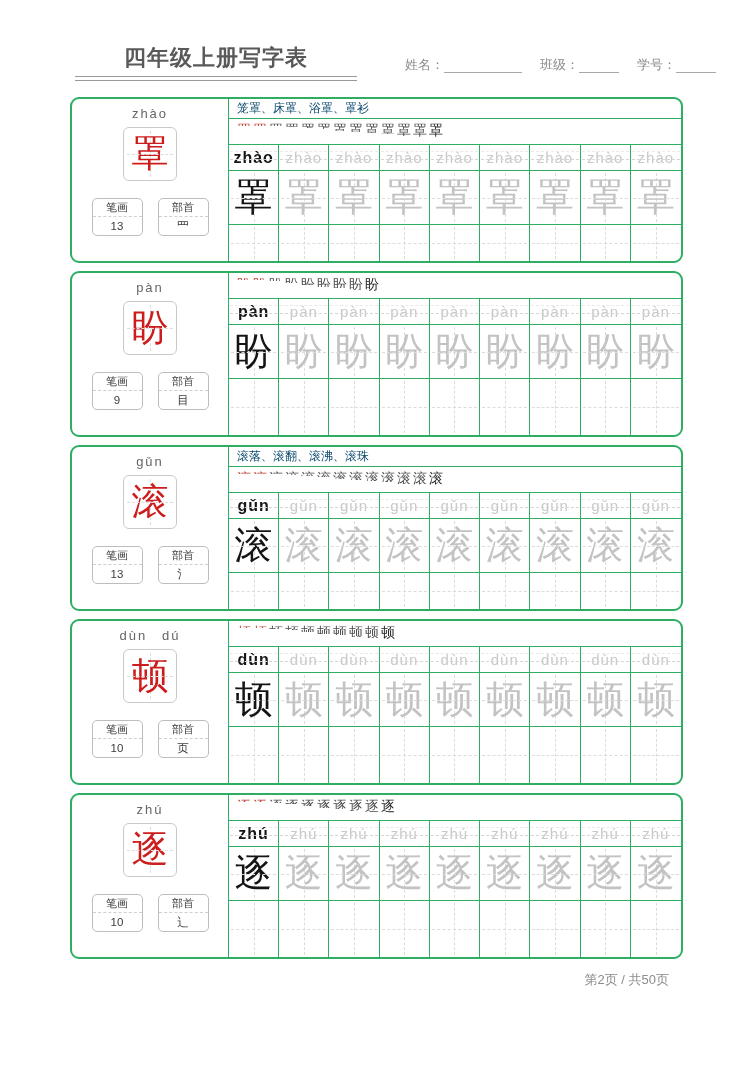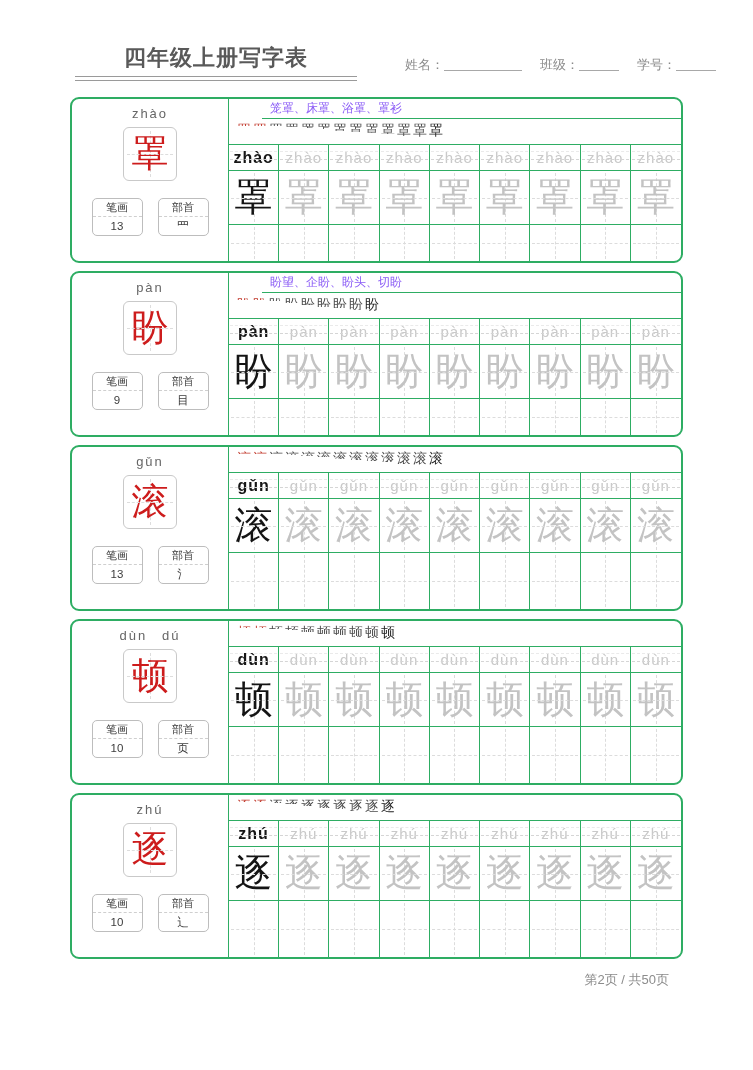--- a/index.html
+++ b/index.html
@@ -16,21 +16,21 @@
     letter-spacing:1px;line-height:28px;margin:0;
   }
   .title-underline{
     position:absolute;left:75px;top:76px;width:282px;height:3px;
     border-top:1px solid #9a9a9a;border-bottom:1px solid #9a9a9a;
   }
   .fill-fields{
     position:absolute;left:405px;top:56px;width:300px;
     font-size:13px;color:#8a8a8a;display:flex;align-items:flex-end;white-space:nowrap;
   }
-  .fill-fields .field{display:flex;align-items:flex-start;margin-right:18px;font-family:Liberation Mono, monospace;}
+  .fill-fields .field{display:flex;align-items:center;margin-right:18px;font-family:Liberation Mono, monospace;}
   .blank{display:inline-block;border-bottom:1px solid #a8a8a8;height:14px;}
   .blank.long{width:78px;}
   .blank.short{width:40px;}
   
   #cards{position:absolute;left:70px;top:97px;width:613px;}
   .card{
     box-sizing:border-box;width:613px;height:166px;margin-bottom:8px;
     border:2px solid var(--green);border-radius:9px;background:#fff;
     display:flex;overflow:hidden;
   }
@@ -50,22 +50,22 @@
   .meta-row{display:flex;gap:15px;margin-top:17px;}
   .meta-box{
     width:49px;border:1px solid #bdbdbd;border-radius:5px;background:#fff;
     text-align:center;overflow:hidden;
   }
   .meta-label{font-size:11px;color:#3c3c3c;line-height:17px;border-bottom:1px dashed #cfcfcf;}
   .meta-value{font-size:11.5px;color:#3c3c3c;line-height:18px;}
   
   .card-right{flex:1;border-left:1.5px solid var(--green);display:flex;flex-direction:column;}
   .words-row{
-    height:19px;line-height:19px;padding-left:8px;font-size:12px;color:#8b5cf6;
-    border-bottom:1px solid var(--green);white-space:nowrap;overflow:hidden;margin-left:33px;
+    height:19px;line-height:19px;padding-left:8px;font-size:12px;color:#0c4a6e;
+    border-bottom:1px solid var(--green);white-space:nowrap;overflow:hidden;
   }
   .strokes-row{
     height:22px;border-bottom:1px solid var(--green);
     display:flex;align-items:flex-start;padding:3px 0 0 8px;gap:1px;
   }
   .step{display:inline-block;width:15px;height:17px;}
   .step .clip{display:block;overflow:hidden;}
   .step .glyph{display:block;font-size:14px;line-height:16px;
     font-family:"DejaVu Serif","Liberation Serif",serif;}
   .grid-row{display:grid;grid-template-columns:repeat(9,1fr);}
@@ -280,21 +280,20 @@
           <div class="meta-label">笔画</div>
           <div class="meta-value">9</div>
         </div>
         <div class="meta-box">
           <div class="meta-label">部首</div>
           <div class="meta-value">目</div>
         </div>
       </div>
     </div>
     <div class="card-right">
-      <div class="words-row">盼望、企盼、盼头、切盼</div>
       <div class="strokes-row">
           <span class="step">
             <span class="clip" style="height: 4px;">
               <span class="glyph" style="color: rgb(194, 59, 46);">盼</span>
             </span>
           </span>
           <span class="step">
             <span class="clip" style="height: 4px;">
               <span class="glyph" style="color: rgb(194, 59, 46);">盼</span>
             </span>
@@ -418,20 +417,21 @@
           <div class="meta-label">笔画</div>
           <div class="meta-value">13</div>
         </div>
         <div class="meta-box">
           <div class="meta-label">部首</div>
           <div class="meta-value">氵</div>
         </div>
       </div>
     </div>
     <div class="card-right">
+      <div class="words-row">滚落、滚翻、滚沸、滚珠</div>
       <div class="strokes-row">
           <span class="step">
             <span class="clip" style="height: 4px;">
               <span class="glyph" style="color: rgb(194, 59, 46);">滚</span>
             </span>
           </span>
           <span class="step">
             <span class="clip" style="height: 4px;">
               <span class="glyph" style="color: rgb(194, 59, 46);">滚</span>
             </span>

